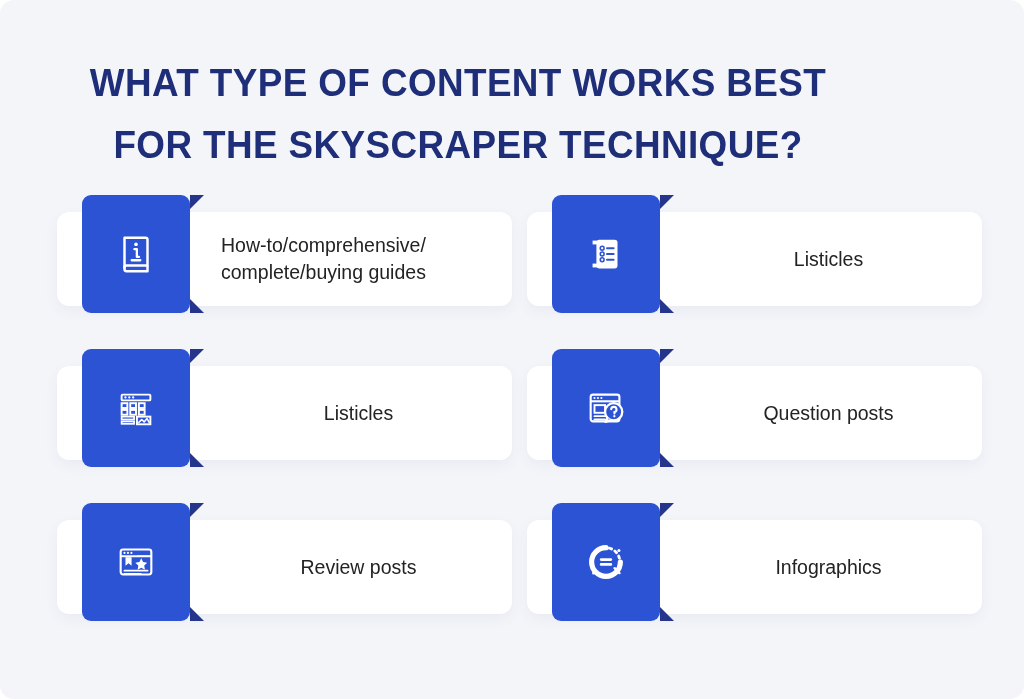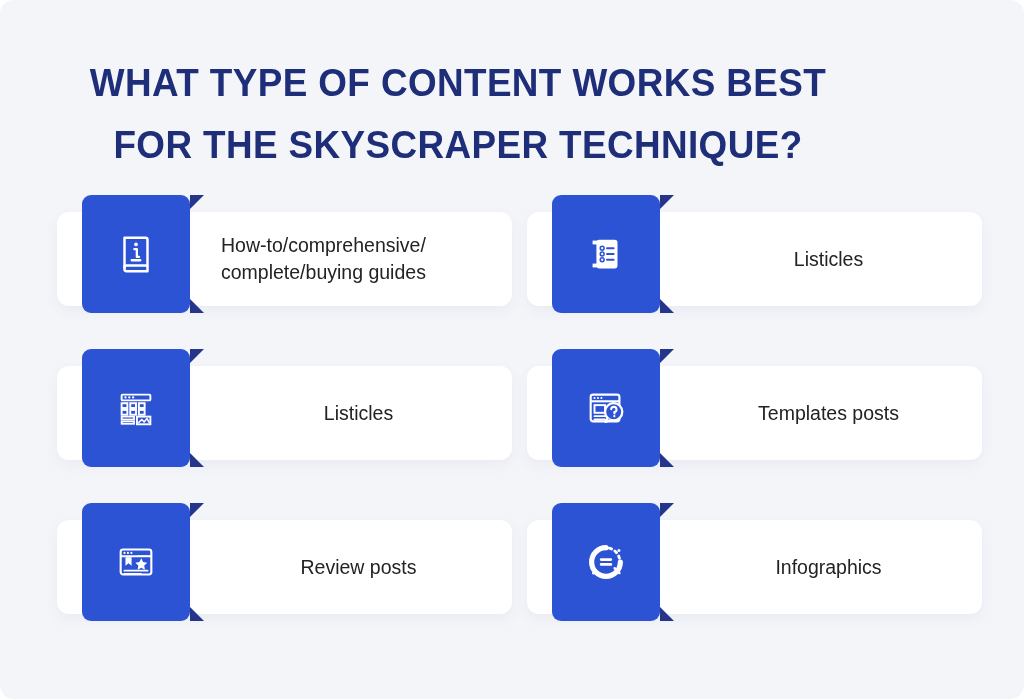--- a/index.html
+++ b/index.html
@@ -231,21 +231,21 @@
               <circle cx="19.2" cy="13.5" r="1.1" fill="#ffffff"></circle>
               <rect x="12" y="21" width="11" height="8" stroke="#ffffff" stroke-width="2"></rect>
               <path d="M12 32.5h16M12 36h11" stroke="#ffffff" stroke-width="2" stroke-linecap="round"></path>
               <circle cx="32" cy="28" r="9" fill="#2c53d4" stroke="#ffffff" stroke-width="2.4"></circle>
               <path d="M26 34l-2.5 4.5 5.5-2" stroke="#ffffff" stroke-width="2.4" stroke-linejoin="round" fill="#2c53d4"></path>
               <path d="M29.4 25.2a2.8 2.8 0 1 1 3.4 3.1v1.5" stroke="#ffffff" stroke-width="2.2" stroke-linecap="round"></path>
               <circle cx="32.7" cy="32.6" r="1.2" fill="#ffffff"></circle>
             </svg>
           </span>
         </div>
-        <div class="panel-text">Templates posts</div>
+        <div class="panel-text">Question posts</div>
       </div>
 
     </div>
 
     <div class="row">
 
       <div class="card right">
         <div class="panel"></div>
         <div class="fold top"></div>
         <div class="fold bottom"></div>

